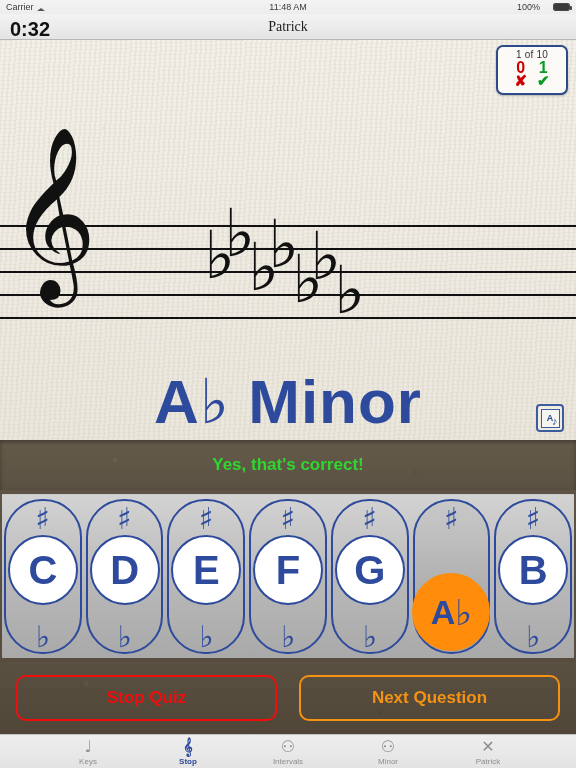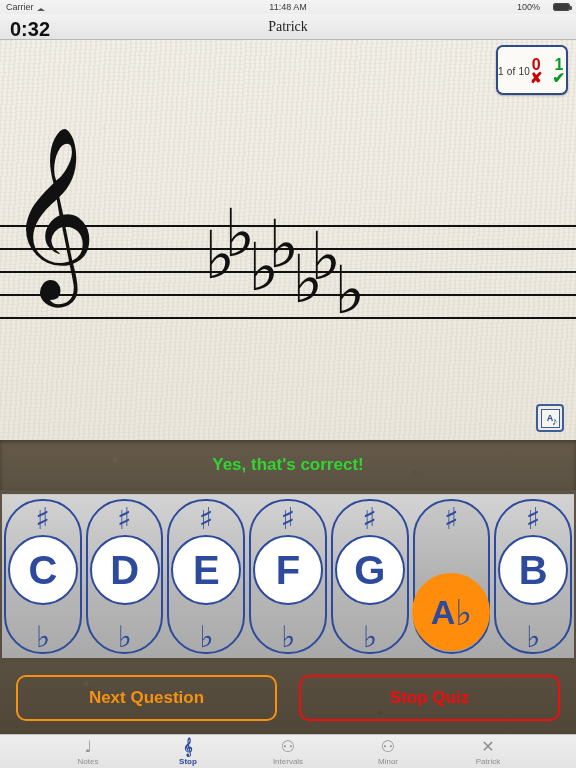--- a/index.html
+++ b/index.html
@@ -50,21 +50,21 @@
       repeating-linear-gradient(94deg, rgba(205,198,182,.22) 0 2px, rgba(244,241,233,0) 2px 5px),
       repeating-linear-gradient(178deg, rgba(200,193,178,.16) 0 1px, rgba(244,241,233,0) 1px 4px),
       linear-gradient(#f3f0e9, #ebe7dd);
   }
 
   
   .score-badge {
     position: absolute; right: 8px; top: 5px; width: 72px; height: 50px;
     background: #fbfaf7; border: 2px solid #2d4a8a; border-radius: 7px;
     box-shadow: 0 1px 2px rgba(0,0,0,.25);
-    display: flex; flex-direction: row; align-items: center; padding-top: 2px;
+    display: flex; flex-direction: column; align-items: center; padding-top: 2px;
   }
   .score-badge .count { font-size: 10px; color: #333; letter-spacing: .2px; }
   .score-badge .row { display: flex; gap: 10px; align-items: flex-start; margin-top: 1px; }
   .score-cell { display: flex; flex-direction: column; align-items: center; line-height: .92; }
   .score-num { font-size: 16px; font-weight: bold; }
   .score-mark { font-size: 15px; font-weight: bold; margin-top: -2px; }
   .wrong .score-num, .wrong .score-mark { color: #cc0000; }
   .right .score-num, .right .score-mark { color: #0a9a24; }
 
   
@@ -243,20 +243,24 @@
         <span class="flat-sym" style="left:4px;  top:38px">♭</span>
         <span class="flat-sym" style="left:24px; top:16px">♭</span>
         <span class="flat-sym" style="left:48px; top:50px">♭</span>
         <span class="flat-sym" style="left:68px; top:27px">♭</span>
         <span class="flat-sym" style="left:92px; top:62px">♭</span>
         <span class="flat-sym" style="left:110px;top:39px">♭</span>
         <span class="flat-sym" style="left:134px;top:73px">♭</span>
       </div>
     </div>
 
+    <div class="answer">
+      <span>A</span><span class="acc">♭</span>
+      <span>Minor</span>
+    </div>
 
     <div class="note-toggle">
       <div class="inner">A</div>
     </div>
   </div>
 
   <div class="feedback">
     <span>Yes, that's correct!</span>
   </div>
 
@@ -324,28 +328,28 @@
         <div class="disc">
             <span>B</span>
           </div>
         <div class="flat">♭</div>
       </div>
 
     </div>
   </div>
 
   <div class="actions">
+    <div class="action-btn stop">Stop Quiz</div>
     <div class="action-btn next">Next Question</div>
-    <div class="action-btn stop">Stop Quiz</div>
   </div>
 
   <div class="tabbar">
     <div class="tab">
       <div class="ticon">♩</div>
-      <div class="tlabel">Notes</div>
+      <div class="tlabel">Keys</div>
     </div>
     <div class="tab active">
       <div class="ticon">𝄞</div>
       <div class="tlabel">Stop</div>
     </div>
     <div class="tab">
       <div class="ticon">⚇</div>
       <div class="tlabel">Intervals</div>
     </div>
     <div class="tab">

